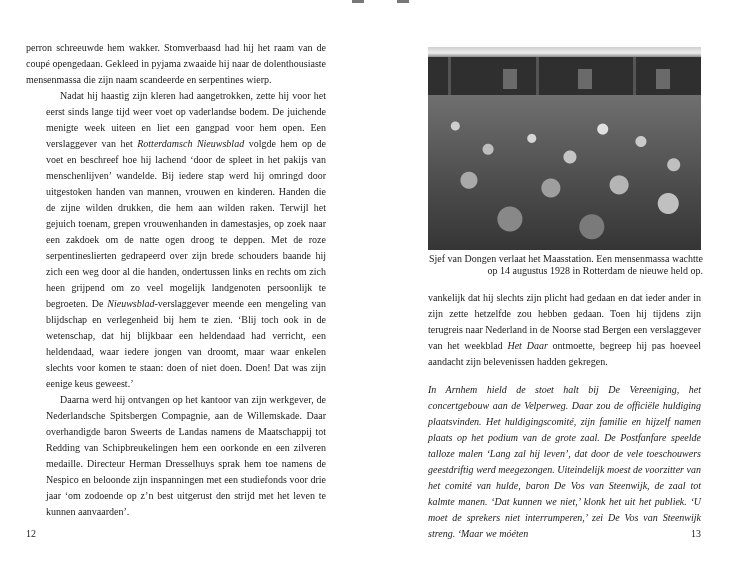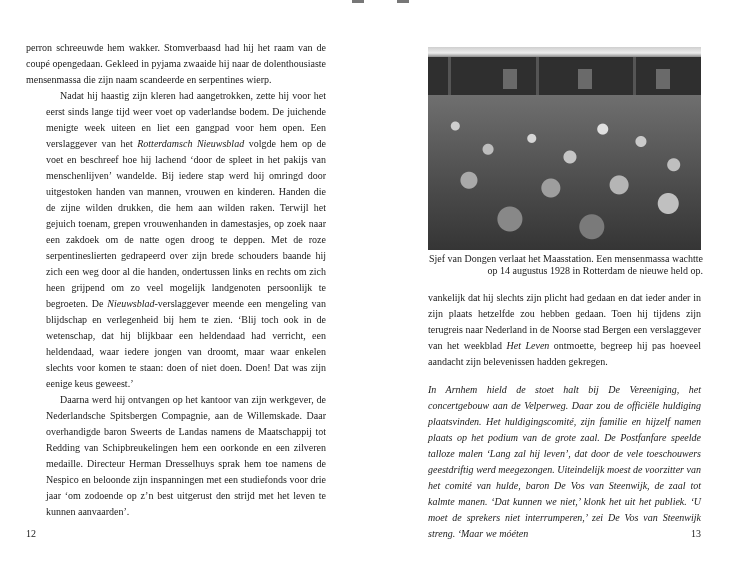--- a/index.html
+++ b/index.html
@@ -70,19 +70,19 @@
     <div class="pillar" style="left:108px"></div>
     <div class="pillar" style="left:205px"></div>
     <div class="window" style="left:75px"></div>
     <div class="window" style="left:150px"></div>
     <div class="window" style="left:228px"></div>
     <div class="crowd"></div>
   </div>
   <div class="caption">Sjef van Dongen verlaat het Maasstation. Een mensenmassa wachtte op 14 augustus 1928 in Rotterdam de nieuwe held op.</div>
 
   <div class="text-block b1">
-    <p class="noindent"><span>vankelijk dat hij slechts zijn plicht had gedaan en dat ieder ander in zijn plaats hetzelfde zou hebben gedaan. Toen hij tijdens zijn terugreis naar Nederland in de Noorse stad Bergen een verslaggever van het weekblad </span><em>Het Leven</em><span> ontmoette, begreep hij pas hoeveel aandacht zijn belevenissen hadden gekregen.</span></p>
+    <p class="noindent"><span>vankelijk dat hij slechts zijn plicht had gedaan en dat ieder ander in zijn zette hetzelfde zou hebben gedaan. Toen hij tijdens zijn terugreis naar Nederland in de Noorse stad Bergen een verslaggever van het weekblad </span><em>Het Daar</em><span> ontmoette, begreep hij pas hoeveel aandacht zijn belevenissen hadden gekregen.</span></p>
   </div>
   <div class="text-block b2">
     <p class="noindent">In Arnhem hield de stoet halt bij De Vereeniging, het concertgebouw aan de Velperweg. Daar zou de officiële huldiging plaatsvinden. Het huldigingscomité, zijn familie en hijzelf namen plaats op het podium van de grote zaal. De Postfanfare speelde talloze malen ‘Lang zal hij leven’, dat door de vele toeschouwers geestdriftig werd meegezongen. Uiteindelijk moest de voorzitter van het comité van hulde, baron De Vos van Steenwijk, de zaal tot kalmte manen. ‘Dat kunnen we niet,’ klonk het uit het publiek. ‘U moet de sprekers niet interrumperen,’ zei De Vos van Steenwijk streng. ‘Maar we móéten</p>
   </div>
   <div class="page-number">13</div>
 </div>
 
 </body></html>

